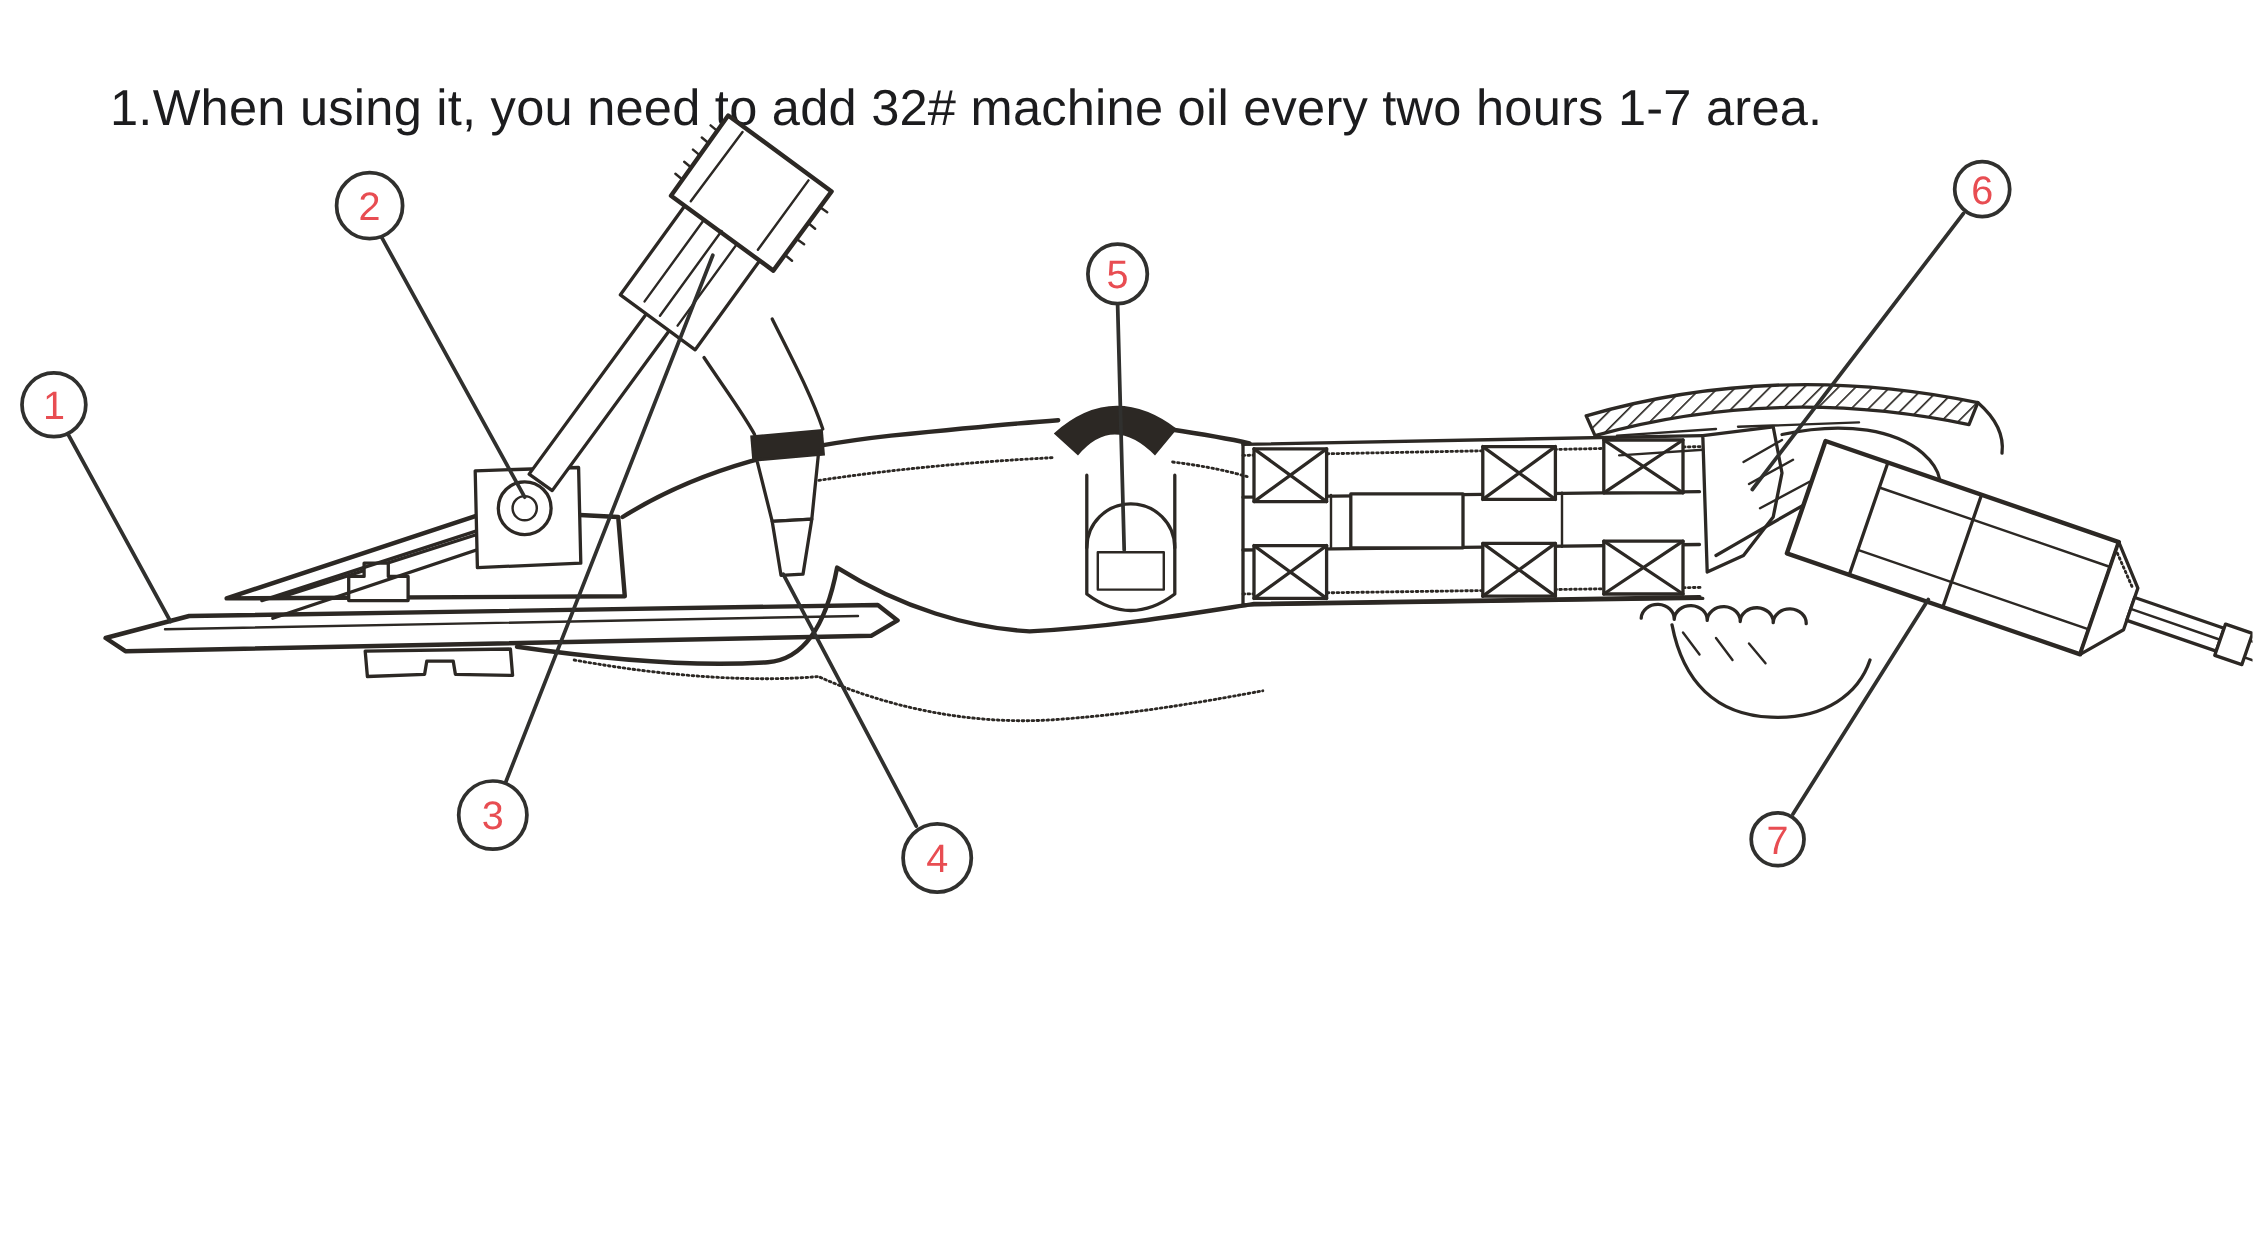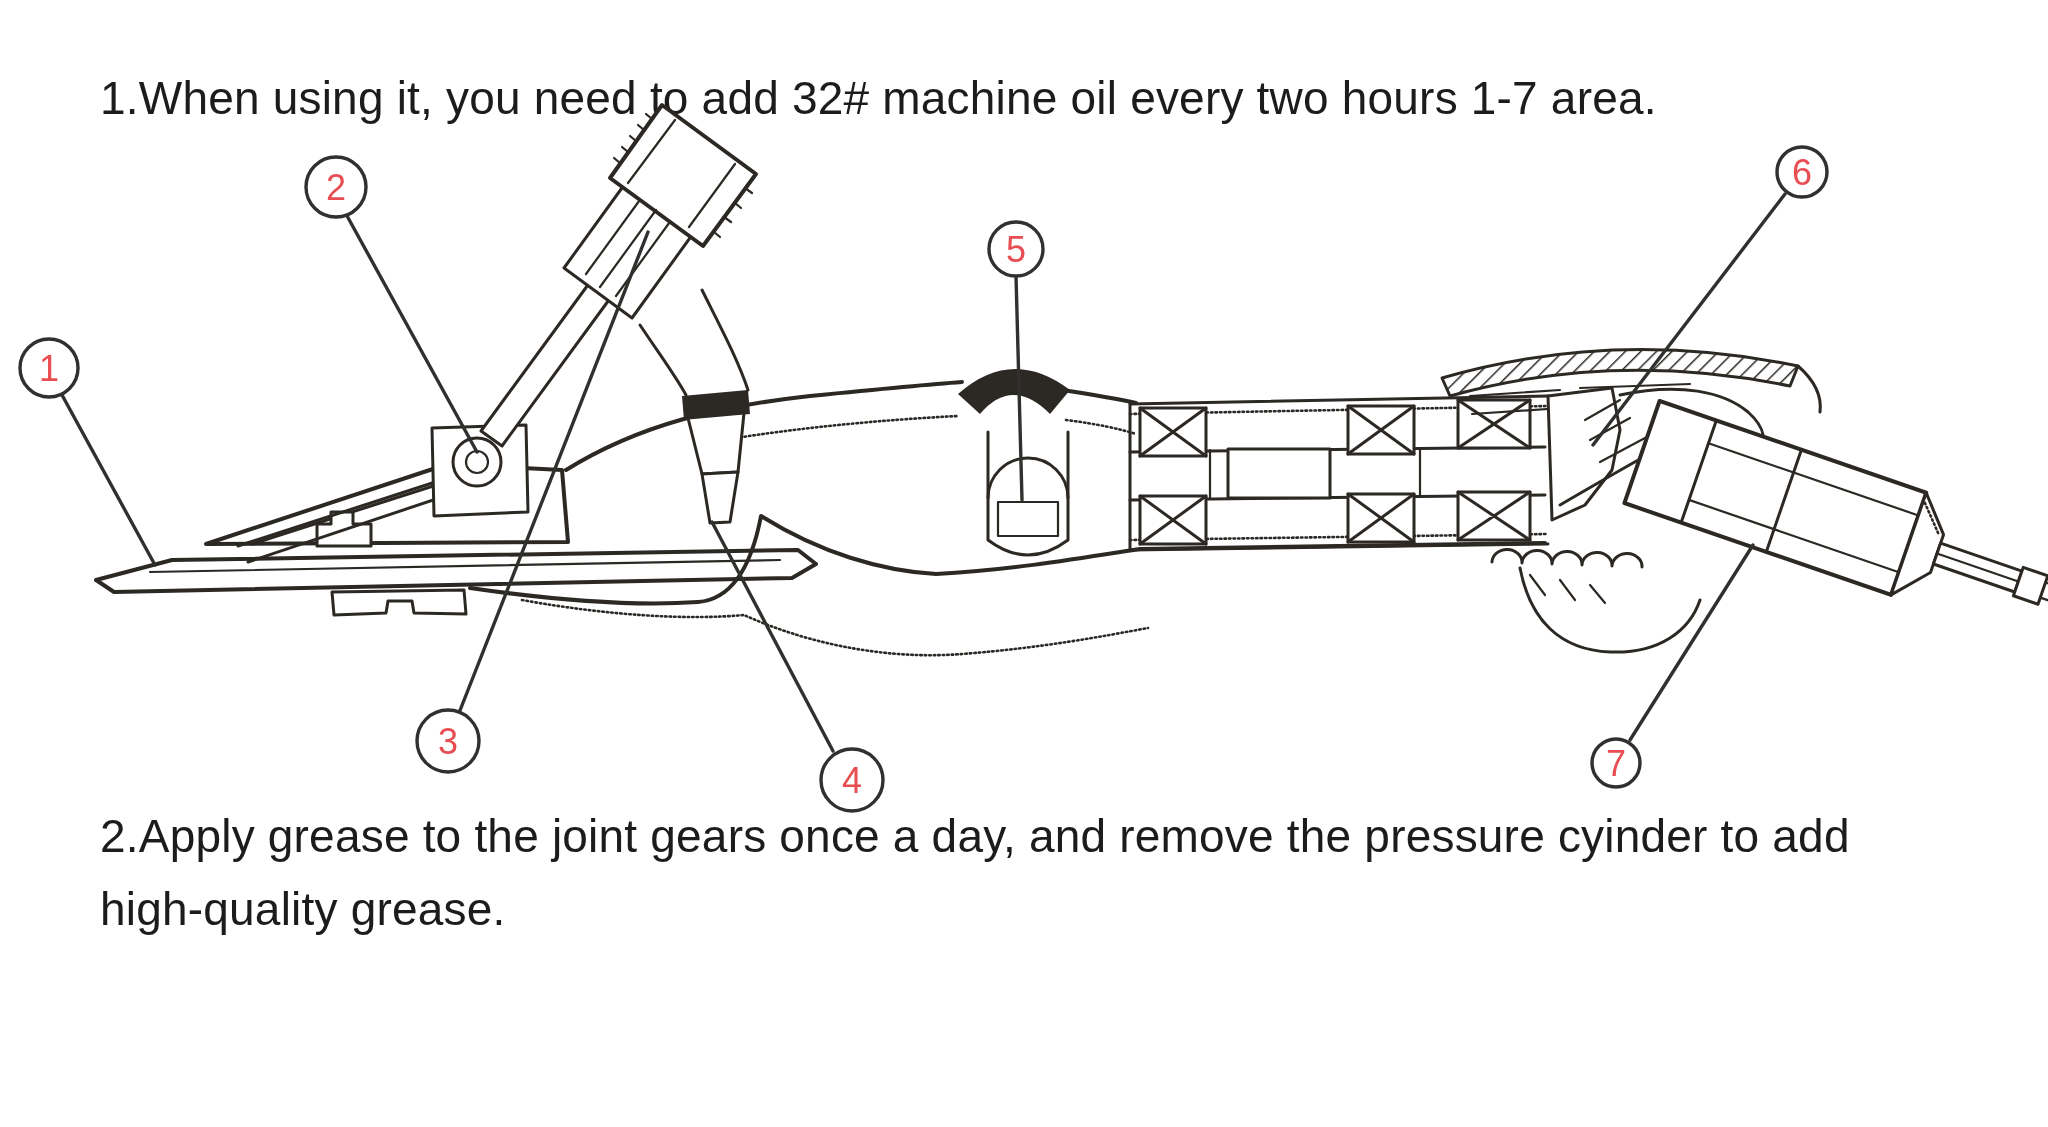--- a/index.html
+++ b/index.html
@@ -40,24 +40,20 @@
     text-anchor:middle;
   }
 </style>
 </head>
 <body>
 
 <div class="stage">
 
   <div class="instr" id="instr1">1.When using it, you need to add 32# machine oil every two hours 1-7 area.</div>
 
-  <div class="instr" id="instr2">
-    <div>2.Apply grease to the joint gears once a day, and remove the pressure cyinder to add</div>
-    <div>high-quality grease.</div>
-  </div>
 
   <svg id="machine" width="2048" height="1127" viewBox="0 0 2048 1127">
     <defs>
       <pattern id="hatch" width="11" height="11" patternUnits="userSpaceOnUse" patternTransform="rotate(45)">
         <line x1="0" y1="0" x2="0" y2="11" stroke="#2c2824" stroke-width="3"></line>
       </pattern>
     </defs>
 
     <g id="drawing">
 

